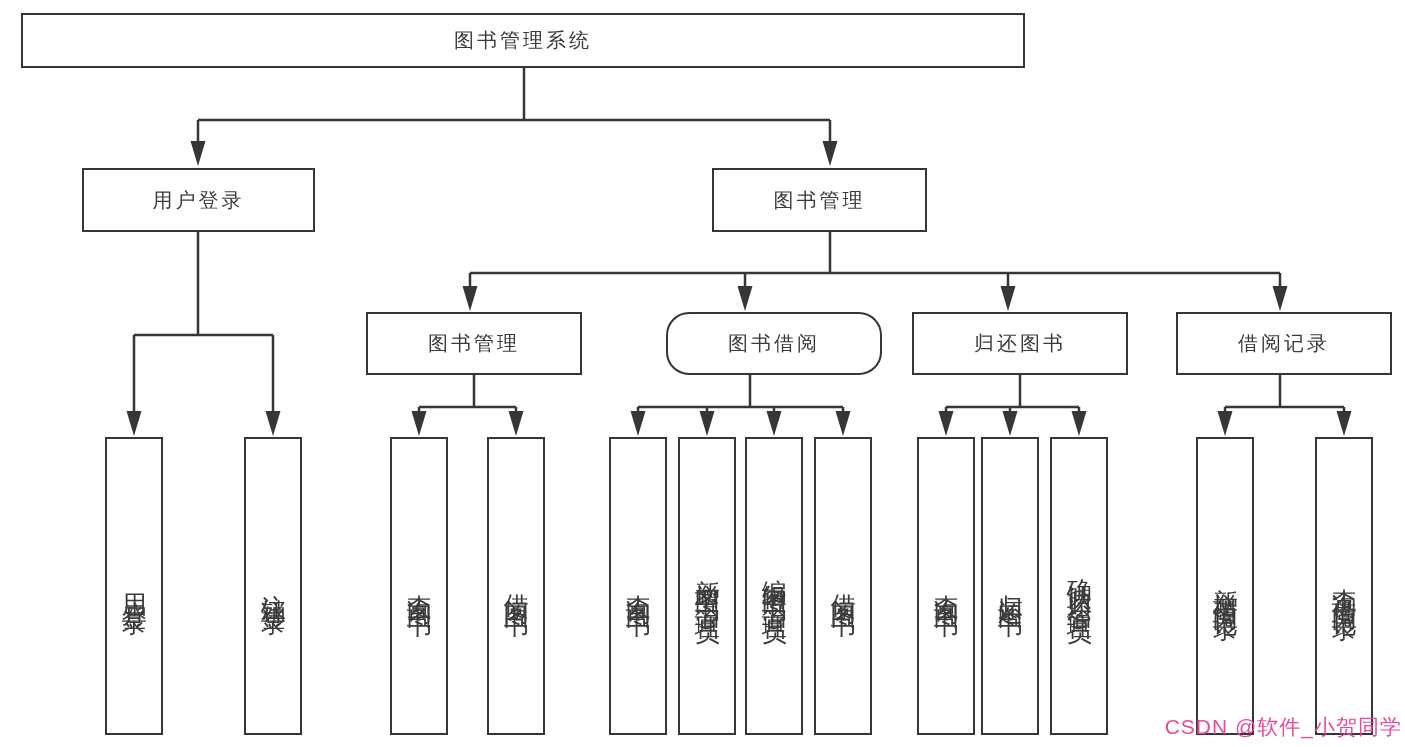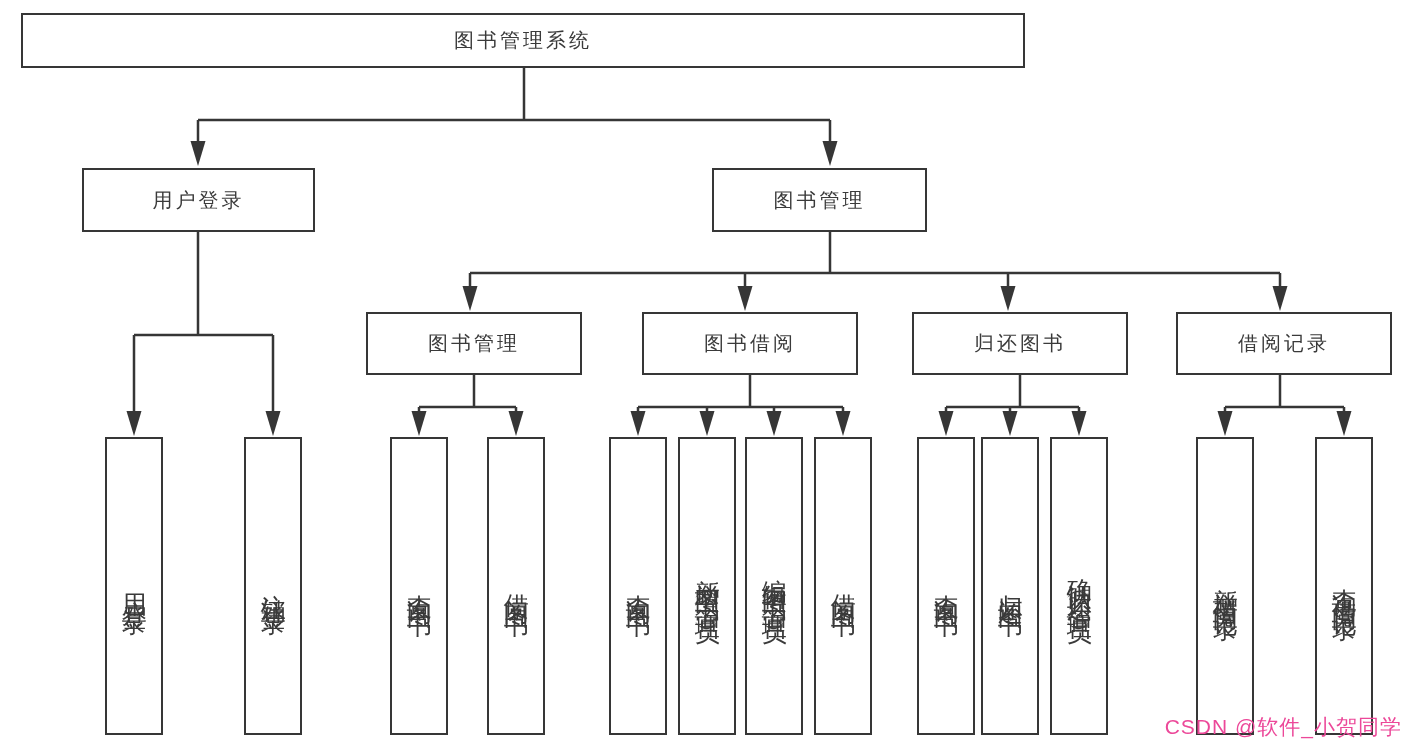--- a/index.html
+++ b/index.html
@@ -36,21 +36,21 @@
   .h-box {
     font-size: 20px;
     letter-spacing: 3px;
     white-space: nowrap;
   }
   .root-box   { left: 21px;   top: 13px;  width: 1004px; height: 55px; }
   .l2-login   { left: 82px;   top: 168px; width: 233px;  height: 64px; }
   .l2-mgmt    { left: 712px;  top: 168px; width: 215px;  height: 64px; }
   .l3-box     { top: 312px;   width: 216px; height: 63px; }
   .l3-a { left: 366px; }
-  .l3-b { left: 642px; }
+  .l3-b { left: 666px; border-radius: 23px; }
   .l3-c { left: 912px; }
   .l3-d { left: 1176px; }
   .leaf {
     top: 437px;
     width: 58px;
     height: 298px;
     writing-mode: vertical-rl;
     text-orientation: mixed;
     font-size: 25px;
     letter-spacing: 6px;

